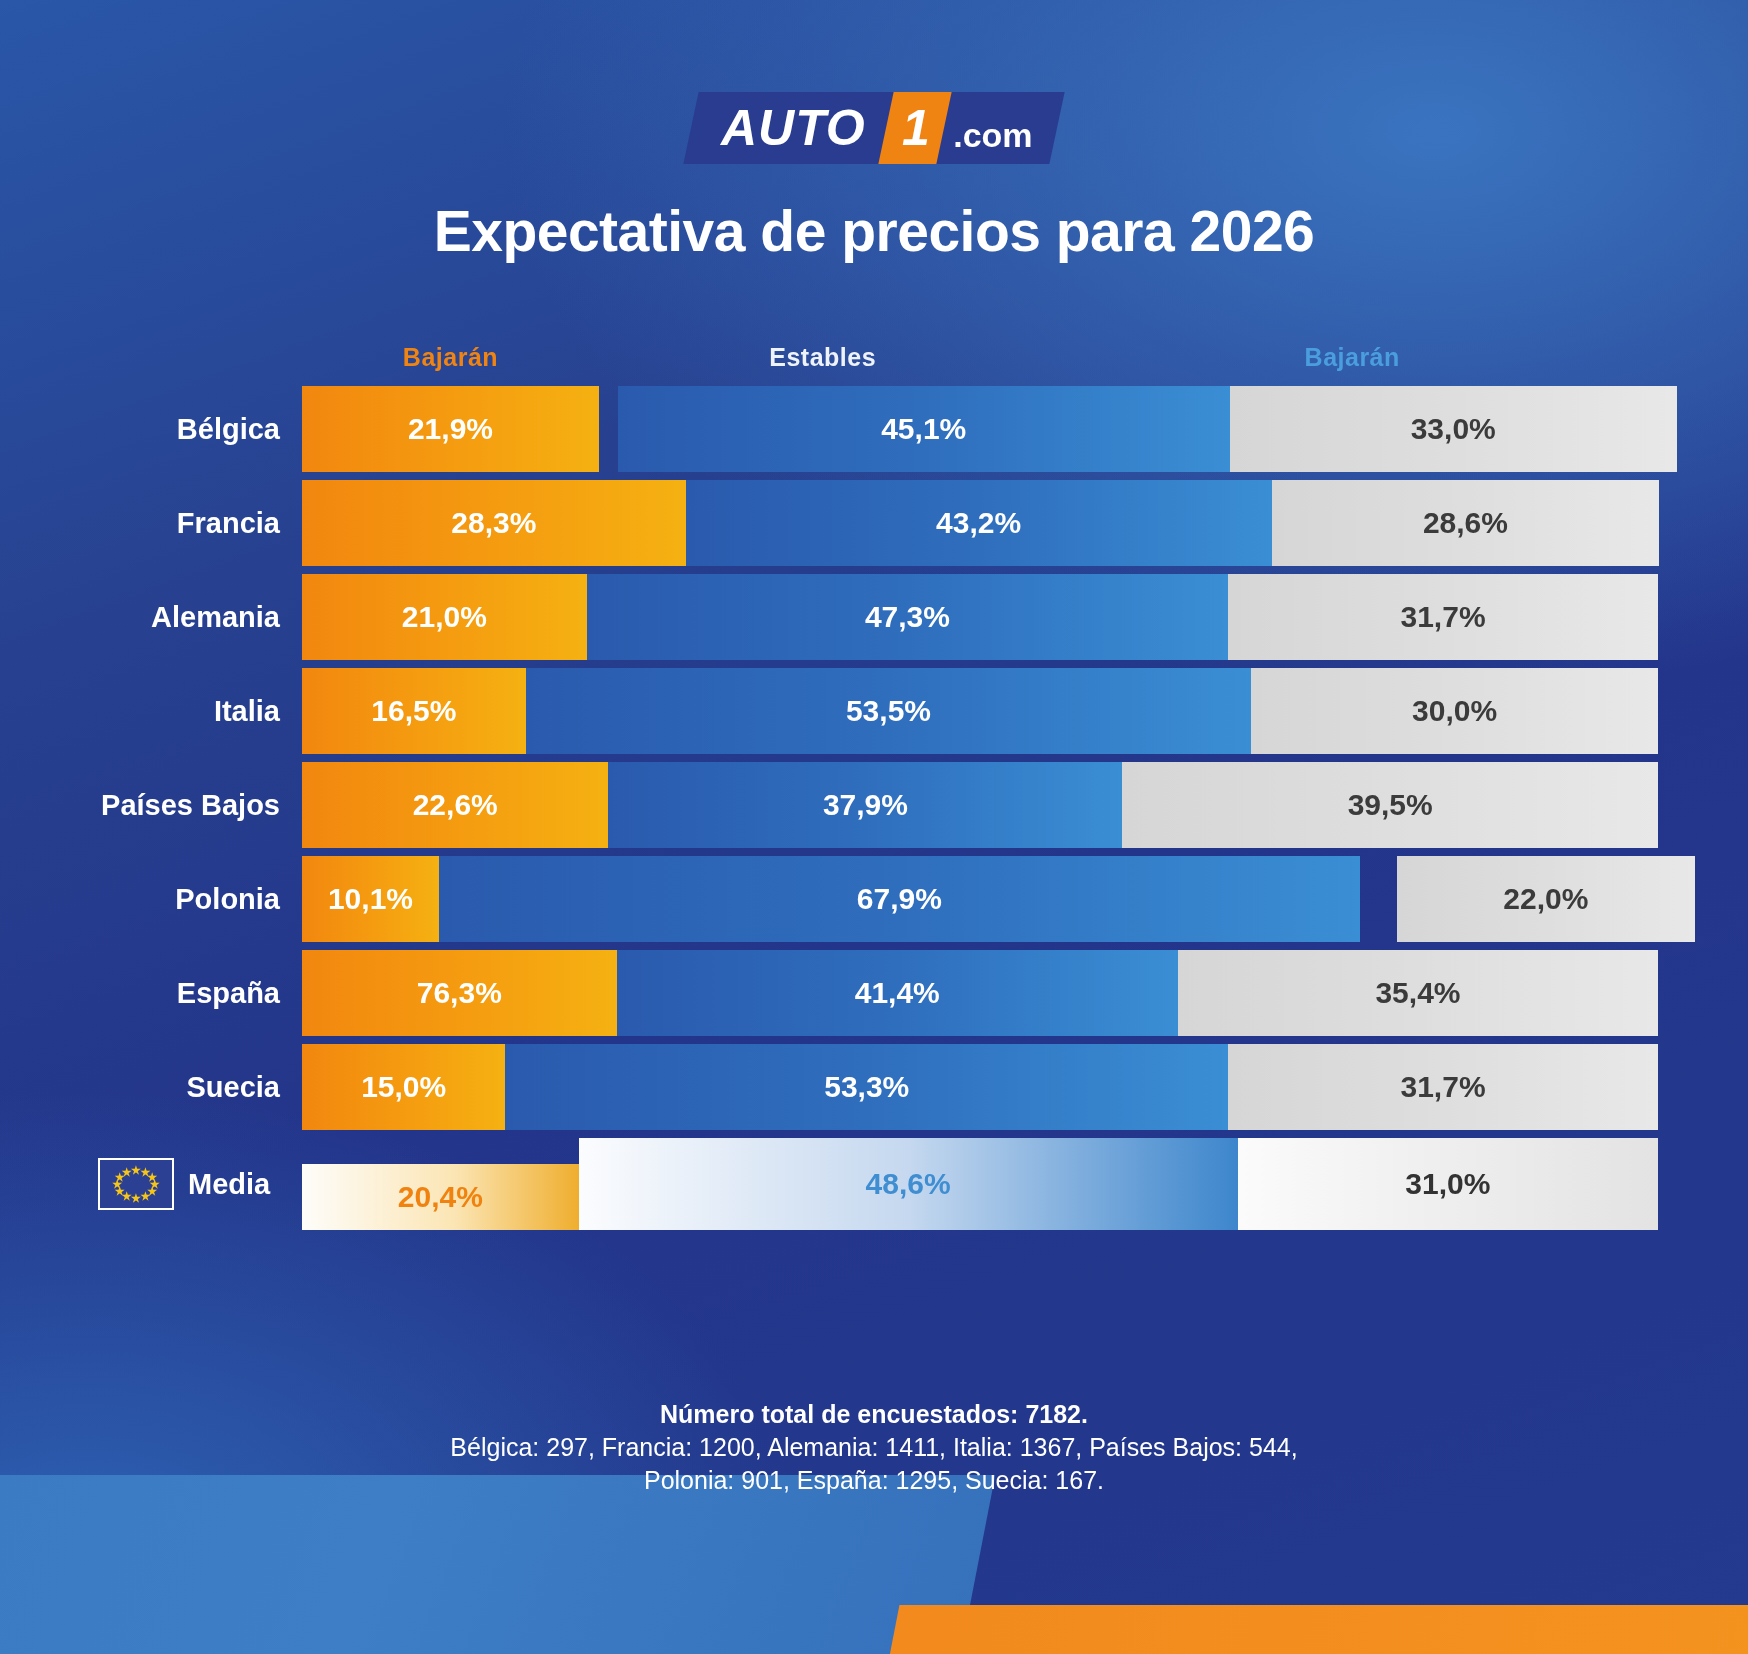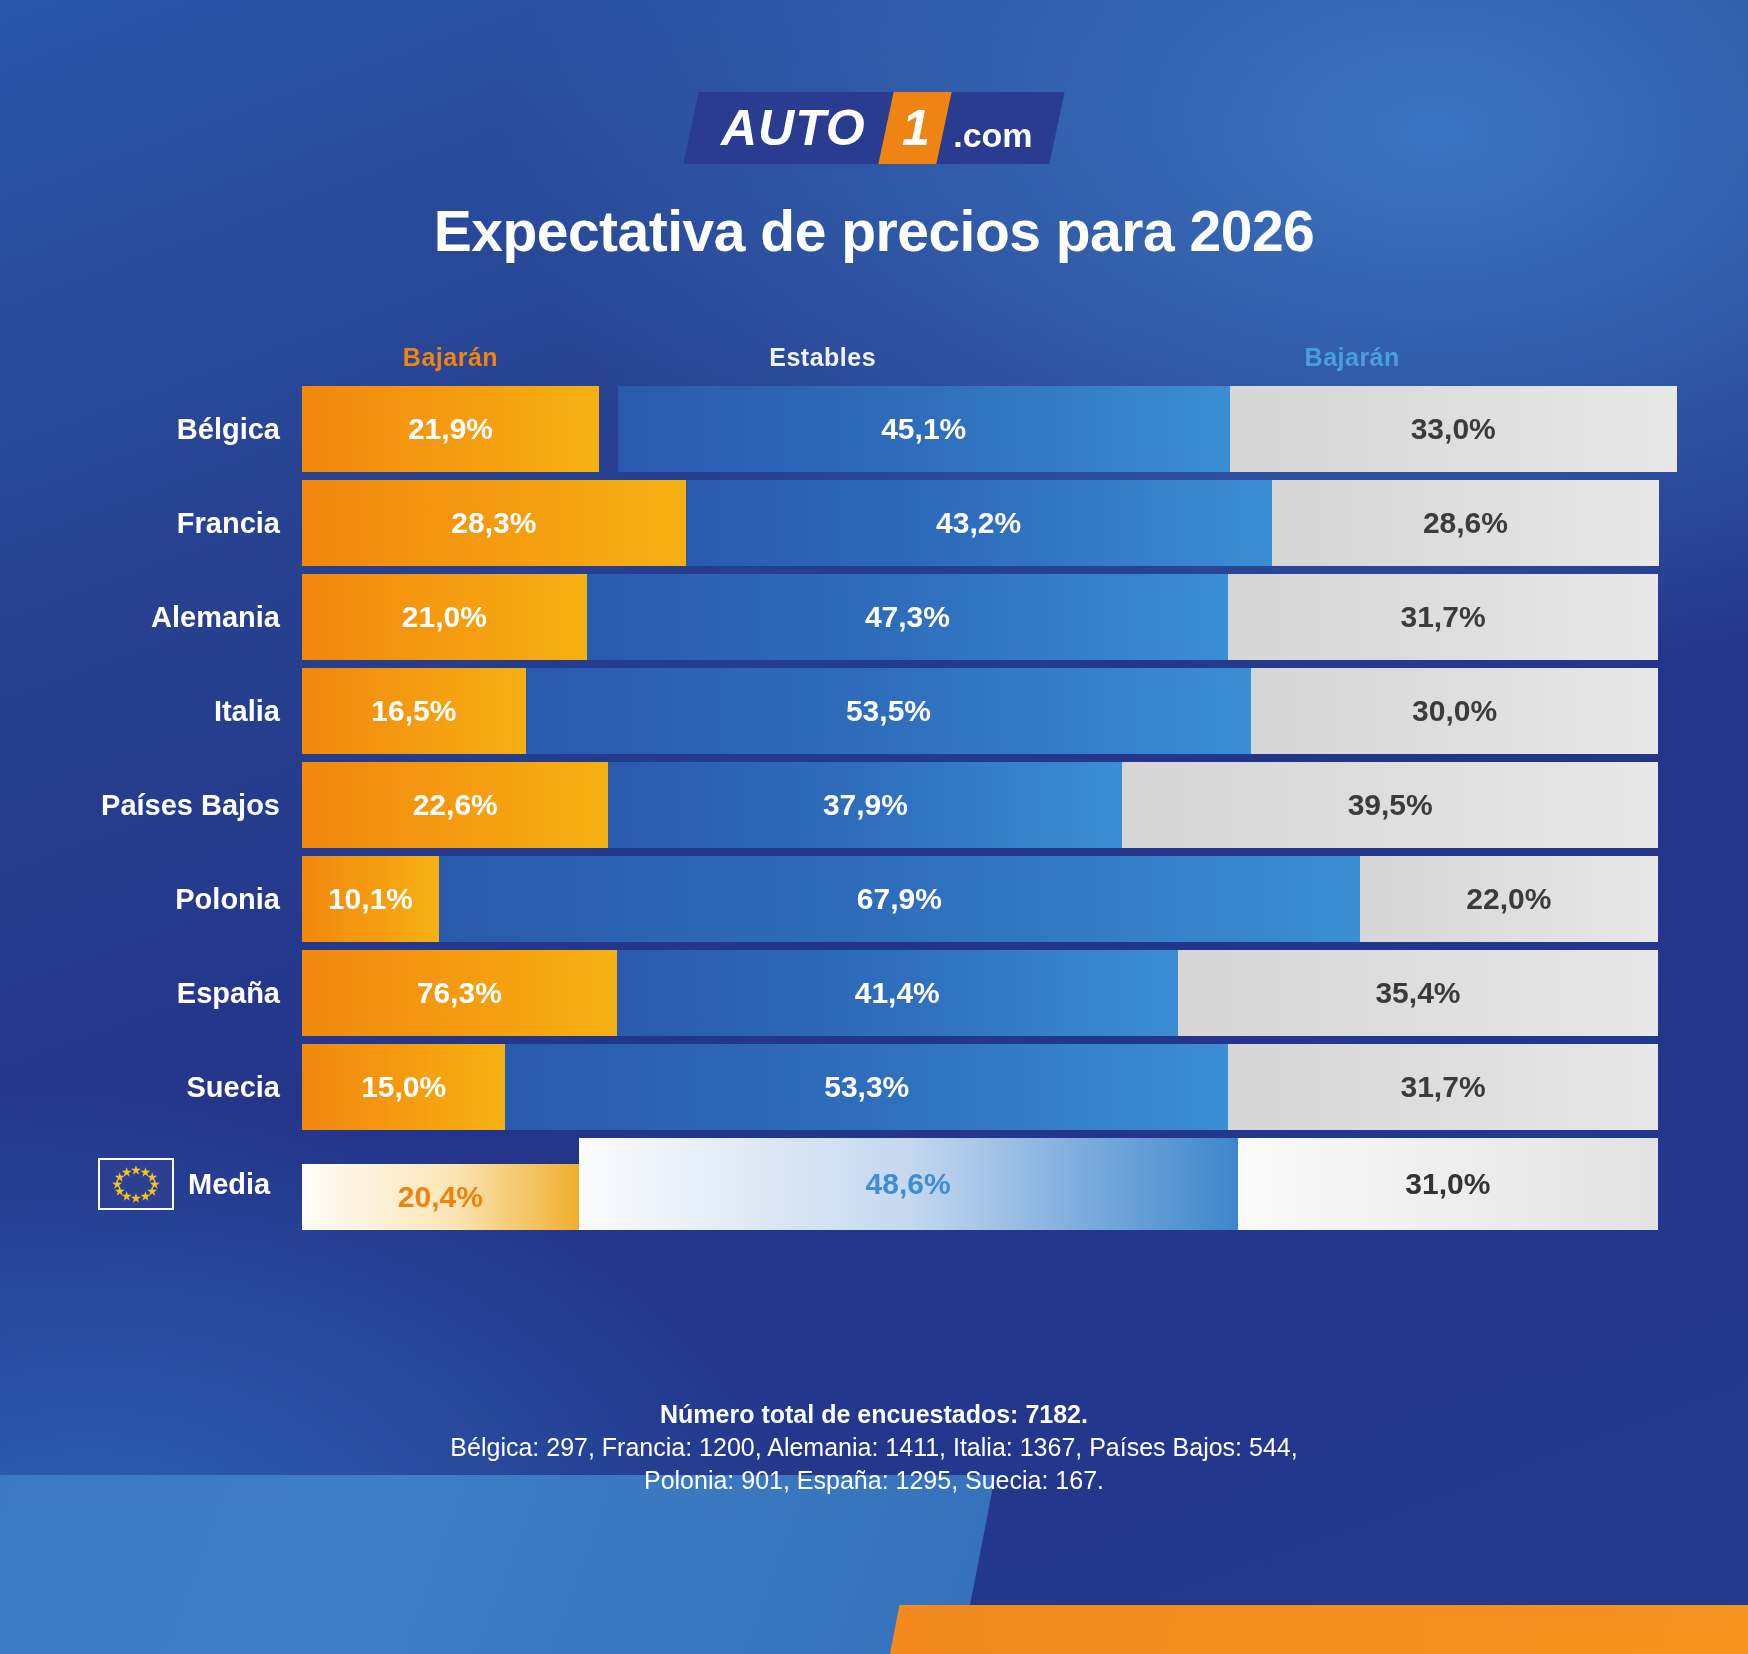--- a/index.html
+++ b/index.html
@@ -265,21 +265,21 @@
             <div class="seg seg-stable" style="flex: 0 0 39.5%;">39,5%</div>
           </div>
         </div>
         <div class="row">
           <div class="row-label labels-col-w" style="justify-content: flex-end;">
             <span>Polonia</span>
           </div>
           <div class="row-bars">
             <div class="seg seg-up" style="flex: 0 0 10.1%;">10,1%</div>
             <div class="seg seg-down" style="flex: 0 0 67.9%;">67,9%</div>
-            <div class="seg seg-stable" style="flex: 0 0 22%;">22,0%</div>
+            <div class="seg seg-stable" style="flex: 0 0 22%; margin-left: 37px;">22,0%</div>
           </div>
         </div>
         <div class="row">
           <div class="row-label labels-col-w" style="justify-content: flex-end;">
             <span>España</span>
           </div>
           <div class="row-bars">
             <div class="seg seg-up" style="flex: 0 0 23.2%;">76,3%</div>
             <div class="seg seg-down" style="flex: 0 0 41.4%;">41,4%</div>
             <div class="seg seg-stable" style="flex: 0 0 35.4%;">35,4%</div>

